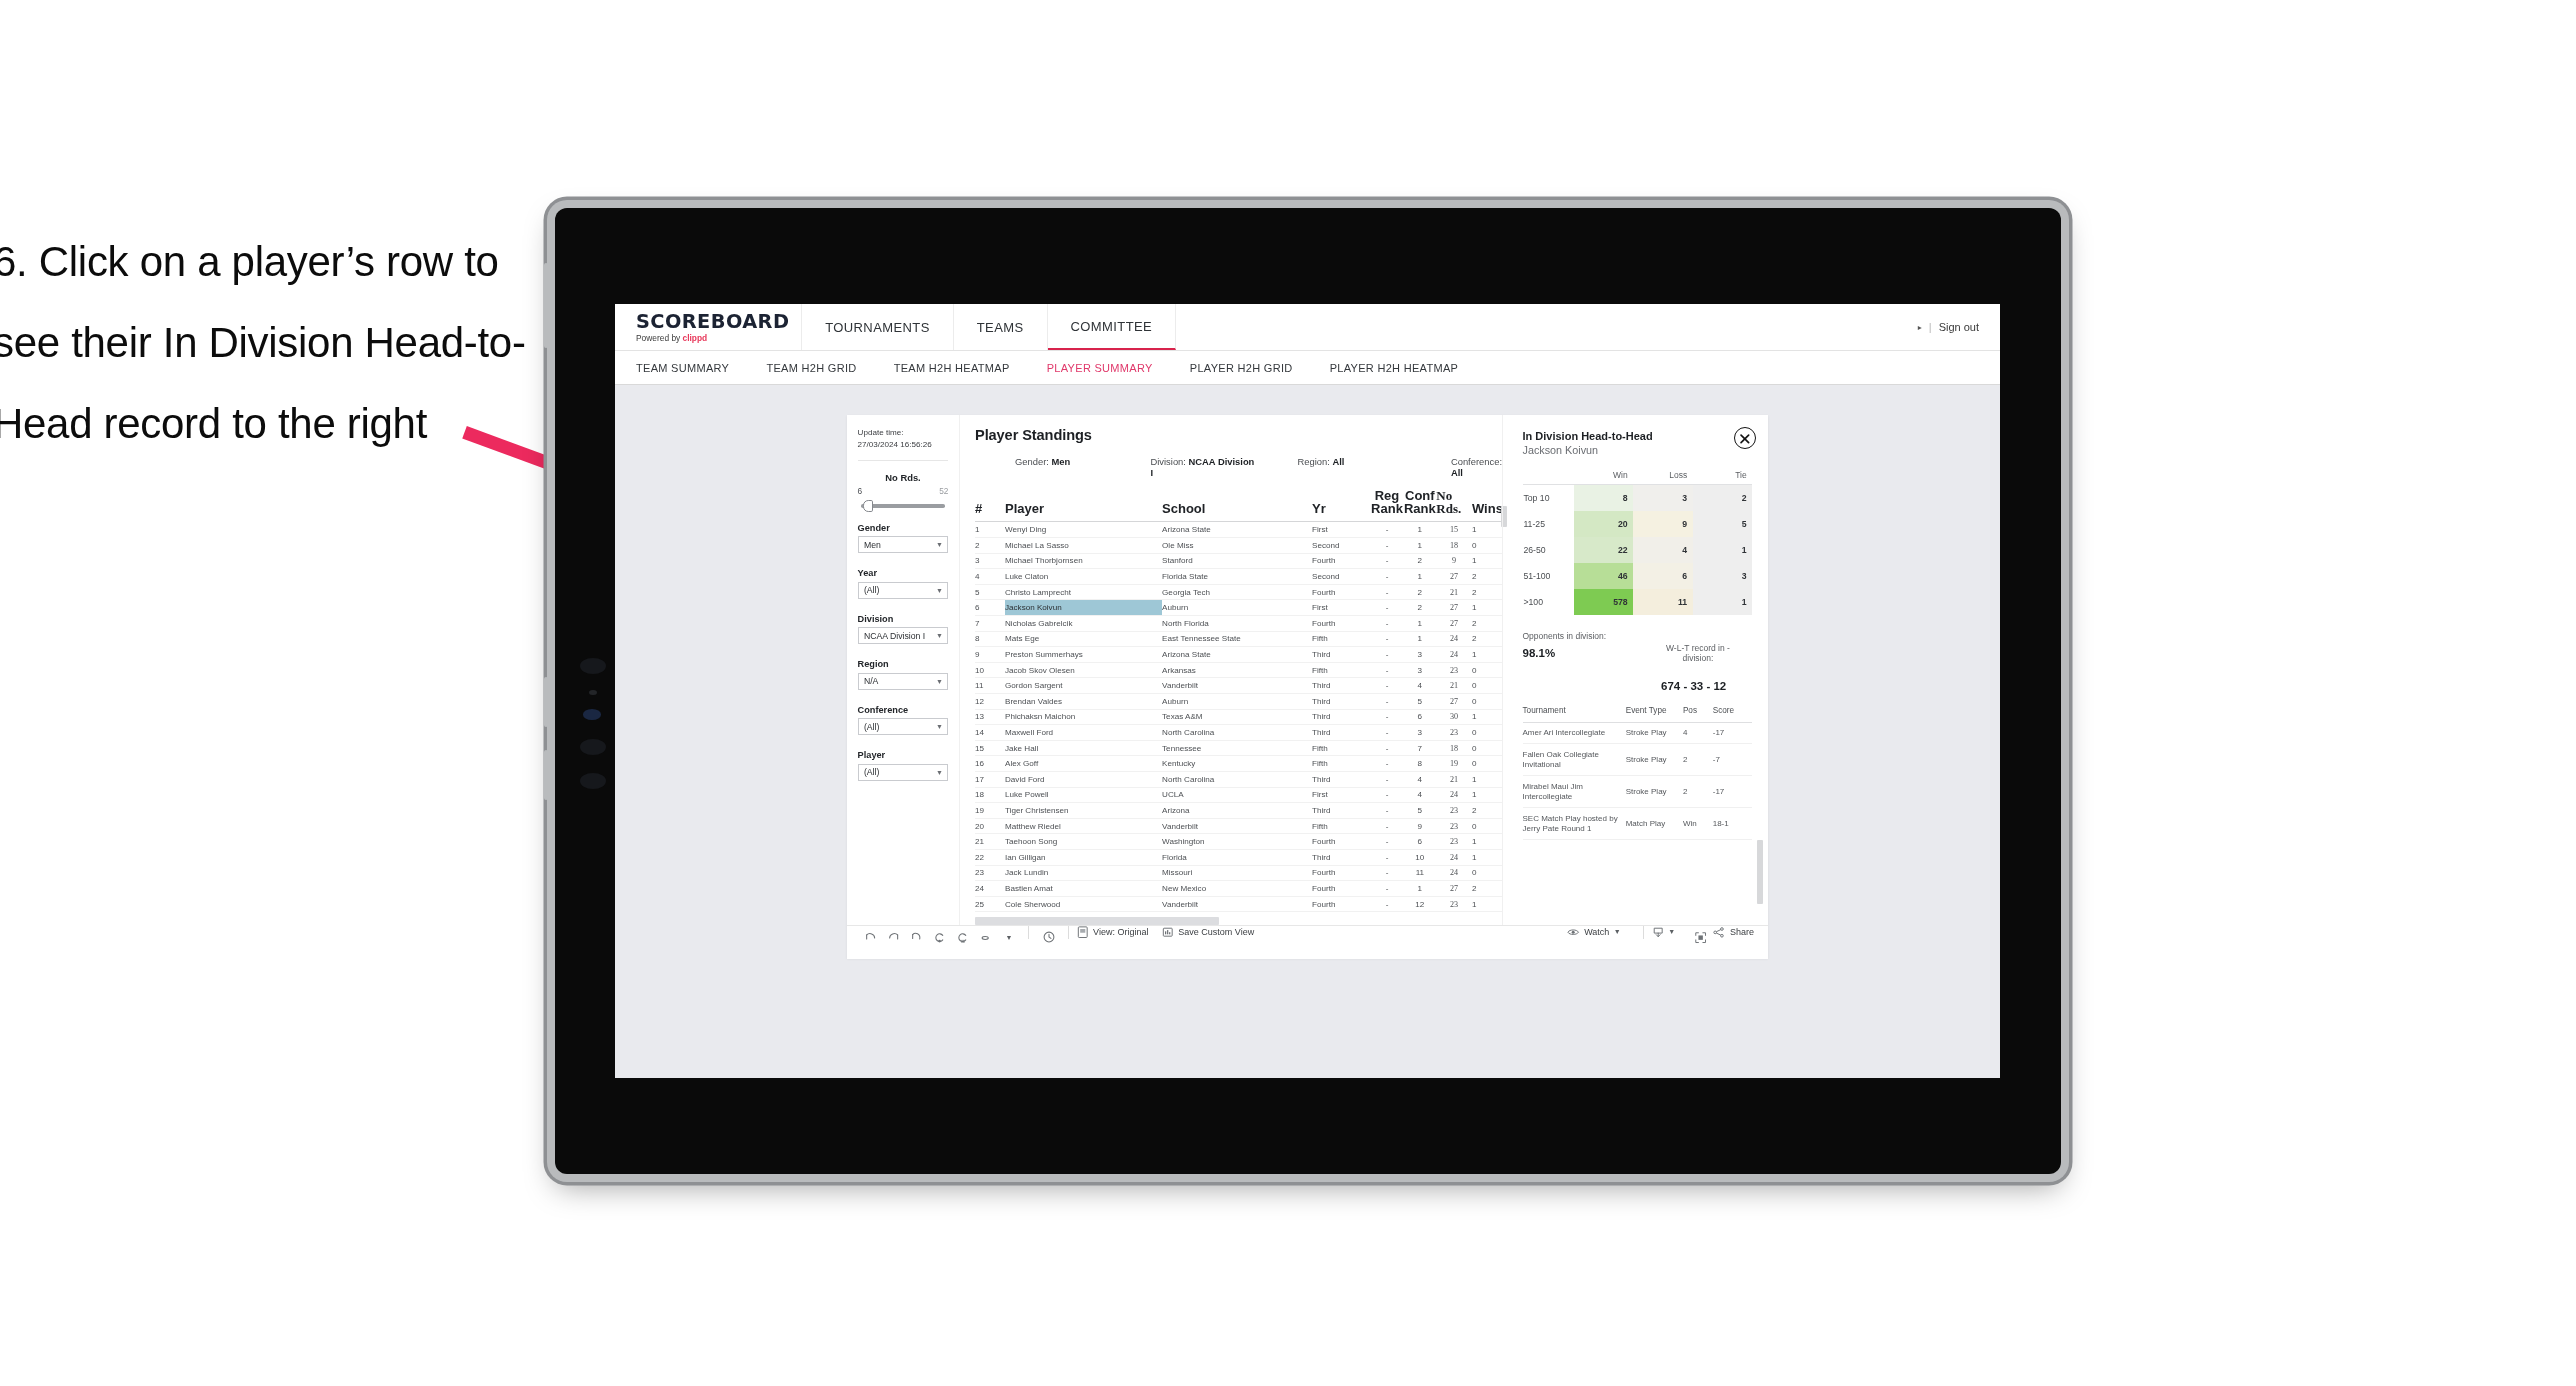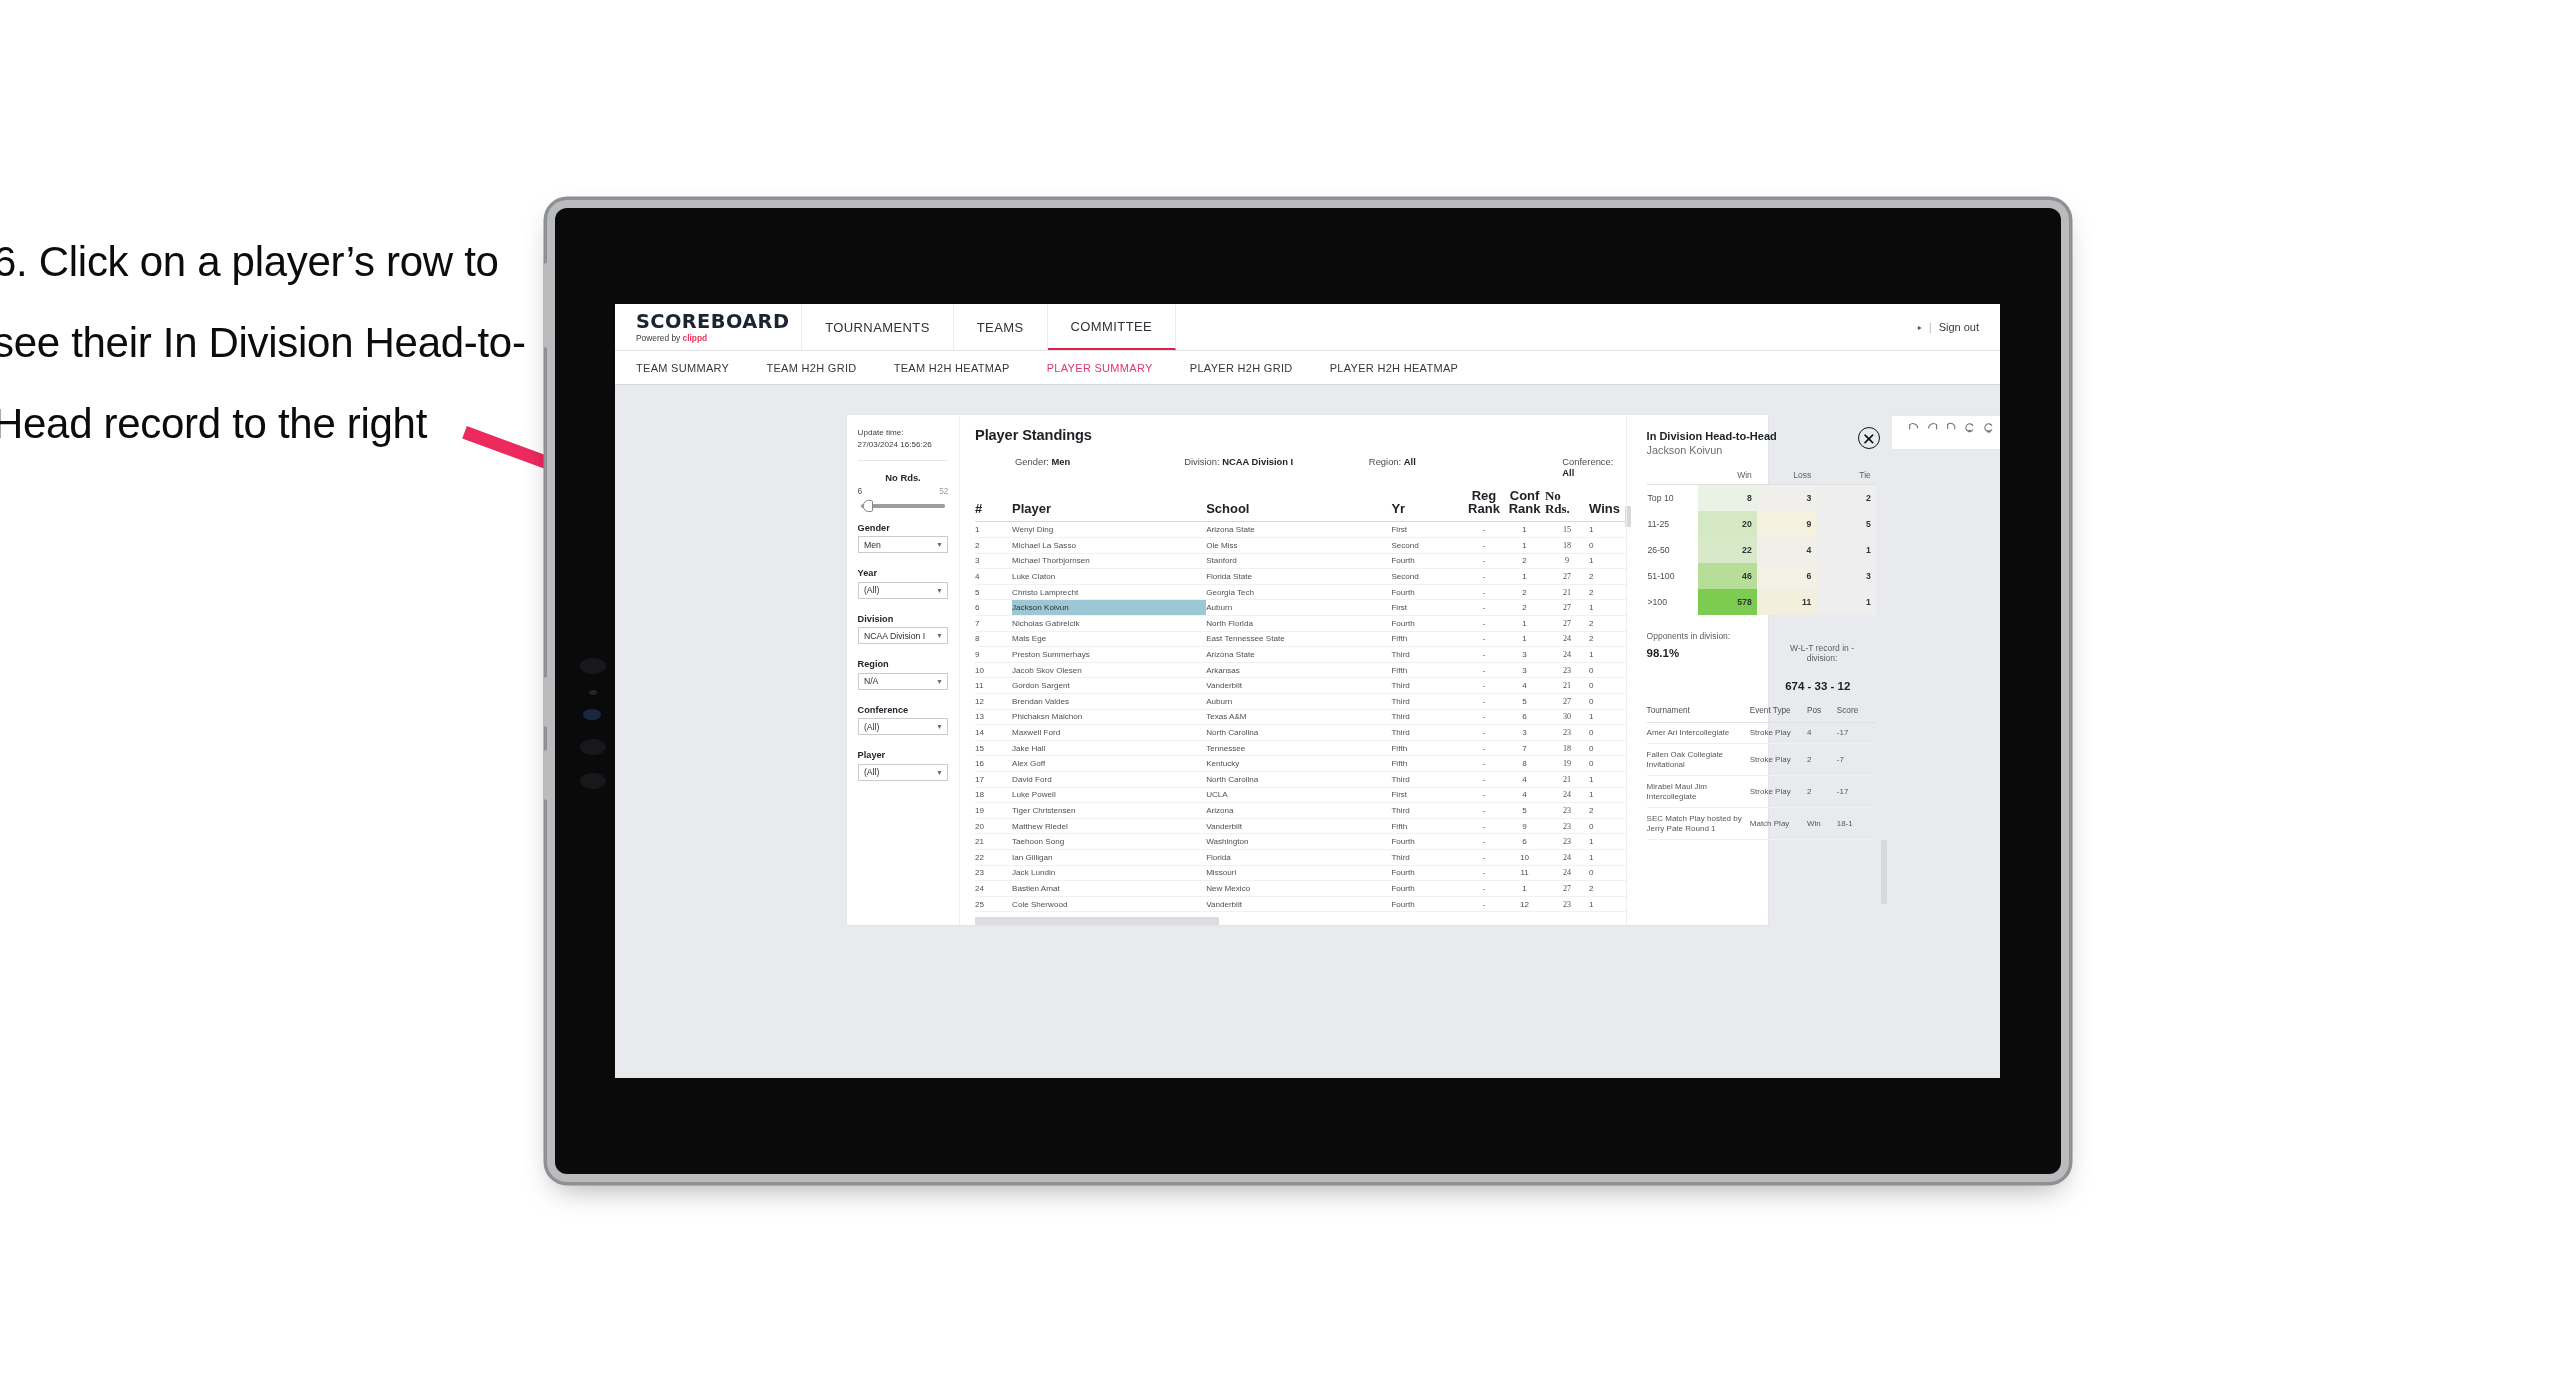--- a/index.html
+++ b/index.html
@@ -109,21 +109,21 @@
   .subnav-item {
     font-size: 11px; color: #34383c; letter-spacing: 0.3px;
     padding: 0 19.5px 0 0; margin-right: 17.7px; cursor: pointer;
   }
   .subnav-item.active { color: #e0386a; }
 
   
   .dash-area { padding: 30px 0 0 0; display: flex; justify-content: center; }
   .dash {
     width: 921px; background: #ffffff;
-    display: flex; flex-direction: row;
+    display: flex; flex-direction: column;
     box-shadow: 0 0.9px 2.7px rgba(0,0,0,0.07);
   }
   .dash-main { display: flex; min-height: 358px; }
 
   
   .rail { width: 113px; padding: 12.4px 10.6px 7px 10.6px; border-right: 0.9px solid #f0f0f0; }
   .update-label { font-size: 8.1px; color: #3f4145; line-height: 11.5px; }
   .rail-divider { height: 0.9px; background: #e6e6e6; margin: 9.7px 0 10.6px 0; }
   .slider-title { font-size: 9.4px; font-weight: bold; color: #23262a; text-align: center; margin-bottom: 3.5px;}
   .slider-vals { display: flex; justify-content: space-between; font-size: 8.3px; color: #4a4d52; }

